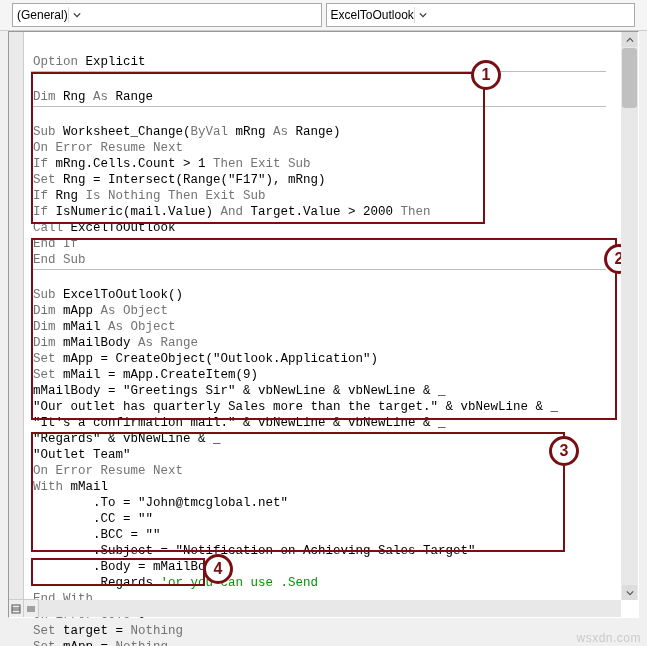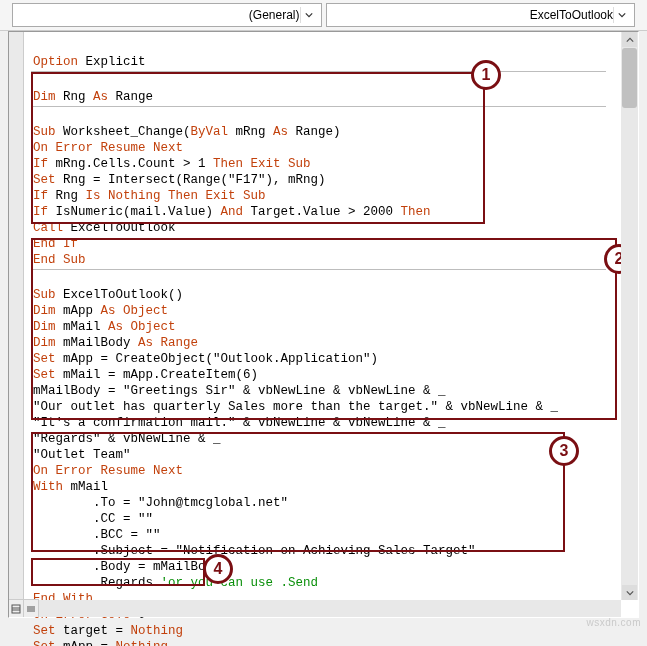--- a/index.html
+++ b/index.html
@@ -19,21 +19,21 @@
     display: flex;
     gap: 4px;
   }
   .dropdown {
     flex: 1;
     height: 22px;
     border: 1px solid #aaa;
     background: #fff;
     display: flex;
     align-items: center;
-    justify-content: flex-end;
+    justify-content: flex-start;
     padding: 0 4px;
     font-family: Tahoma, sans-serif;
     font-size: 12px;
   }
   .dd-arrow {
     width: 16px;
     height: 16px;
     display:flex;
     align-items:center;
     justify-content:center;
@@ -98,21 +98,21 @@
     display:flex; align-items:center; justify-content:center;
   }
   .code {
     position:absolute;
     left:24px; top:6px; right:20px;
     font-size:12.5px;
     line-height:16px;
     white-space:pre;
     color:#000;
   }
-  .kw { color:#c2410c; }
+  .kw { color:#737373; }
   .cm { color:#0a8f0a; }
   .hr {
     border:none;
     border-top:1px solid #bdbdbd;
     margin:1px 0 1px -2px;
     width:575px;
   }
   .box-red {
     position:absolute;
     border:2px solid #7a0f13;
@@ -127,22 +127,22 @@
     color:#7a0f13;
     font-family: Arial, sans-serif;
     font-size:16px;
     font-weight:bold;
     display:flex;
     align-items:center;
     justify-content:center;
   }
   .watermark {
     position:absolute;
-    right:6px; bottom:18px;
-    font-size:10px;
+    right:6px; bottom:1px;
+    font-size:12px;
     font-family: Arial, sans-serif;
     color:#cacaca;
     letter-spacing:0.5px;
   }
 </style>
 </head>
 <body>
 
 <div class="toolbar">
   <div class="dropdown">
@@ -179,21 +179,21 @@
 <span class="kw">If</span><span> IsNumeric(mail.Value) </span><span class="kw">And</span><span> Target.Value &gt; 2000 </span><span class="kw">Then</span>
 <span class="kw">Call</span><span> ExcelToOutlook</span>
 <span class="kw">End If</span>
 <span class="kw">End Sub</span>
 <hr class="hr">
 <span class="kw">Sub</span><span> ExcelToOutlook()</span>
 <span class="kw">Dim</span><span> mApp </span><span class="kw">As Object</span>
 <span class="kw">Dim</span><span> mMail </span><span class="kw">As Object</span>
 <span class="kw">Dim</span><span> mMailBody </span><span class="kw">As Range</span>
 <span class="kw">Set</span><span> mApp = CreateObject("Outlook.Application")</span>
-<span class="kw">Set</span><span> mMail = mApp.CreateItem(6)</span>
+<span class="kw">Set</span><span> mMail = mApp.CreateItem(9)</span>
 <span>mMailBody = "Greetings Sir" &amp; vbNewLine &amp; vbNewLine &amp; _</span>
 <span>"Our outlet has quarterly Sales more than the target." &amp; vbNewLine &amp; _</span>
 <span>"It's a confirmation mail." &amp; vbNewLine &amp; vbNewLine &amp; _</span>
 <span>"Regards" &amp; vbNewLine &amp; _</span>
 <span>"Outlet Team"</span>
 <span class="kw">On Error Resume Next</span>
 <span class="kw">With</span><span> mMail</span>
 <span>        .To = "John@tmcglobal.net"</span>
 <span>        .CC = ""</span>
 <span>        .BCC = ""</span>

